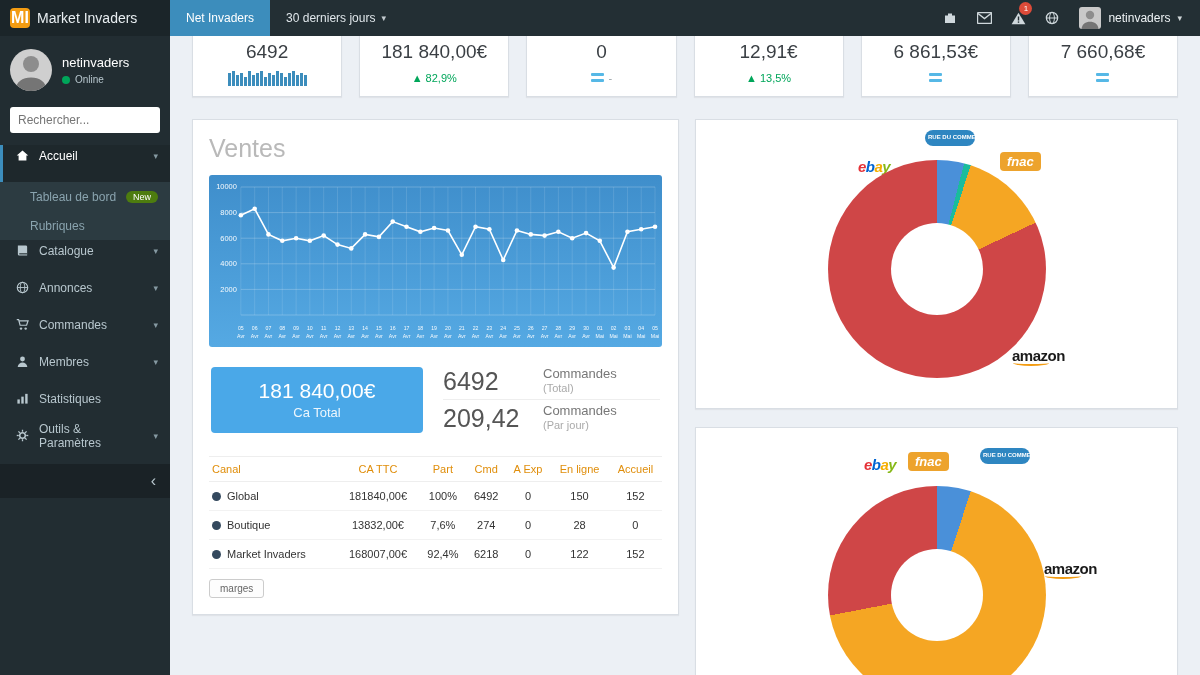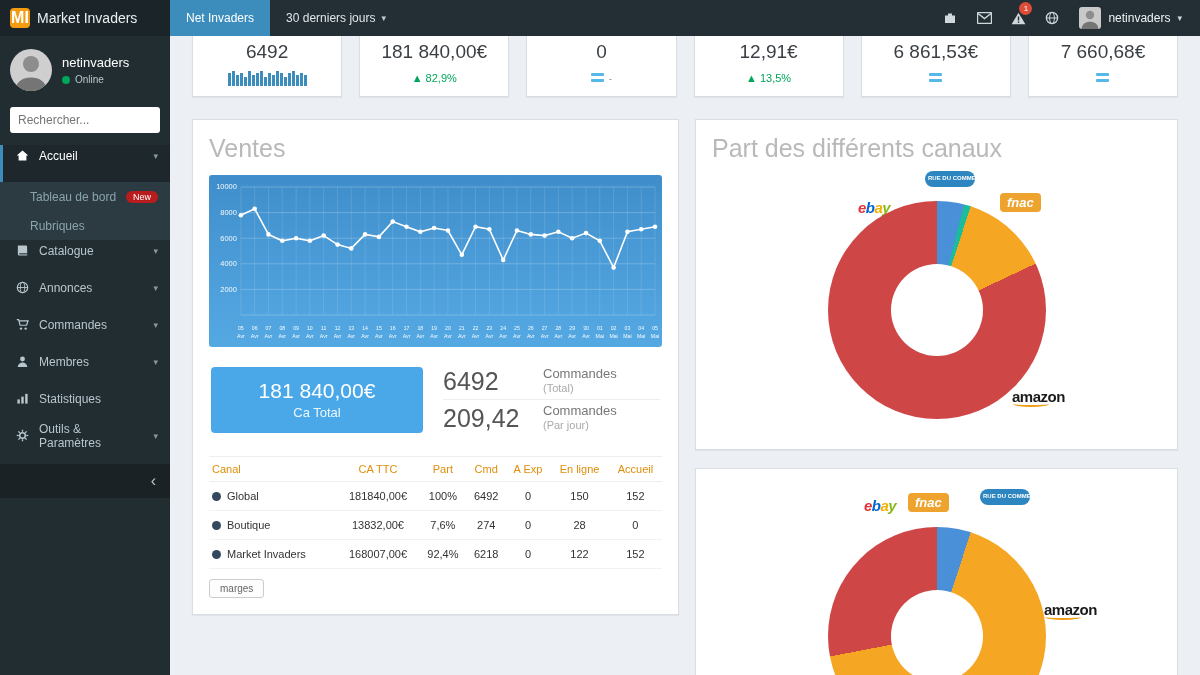--- a/index.html
+++ b/index.html
@@ -28,21 +28,21 @@
   .user-status { color:#b8c7ce; font-size:10px; display:flex; align-items:center; gap:5px; }
   .dot-green { width:8px; height:8px; border-radius:50%; background:#00a65a; display:inline-block; }
   .search-wrap { margin:6px 10px 12px; }
   .search-input { width:100%; height:26px; border:none; border-radius:3px; background:#fff; font-size:12px; padding:0 8px; color:#333; font-family:"Liberation Sans",sans-serif; }
   .menu-item { height:37px; display:flex; align-items:center; gap:10px; padding:0 12px 16px 13px; color:#b8c7ce; font-size:12px; border-left:3px solid transparent; cursor:pointer; }
   .menu-item.active { color:#fff; background:#1e282c; border-left-color:#3c8dbc; }
   .menu-item svg { flex:none; }
   .mi-caret { margin-left:auto; font-size:9px; color:#869aa3; }
   .submenu { background:#2c3b41; }
   .submenu-item { height:29px; display:flex; align-items:center; gap:6px; padding:0 12px 0 30px; color:#8aa4af; font-size:12px; cursor:pointer; }
-  .badge-new { margin-left:auto; background:#b91c1c; color:#fff; font-size:9px; padding:1px 7px; border-radius:8px; }
+  .badge-new { margin-left:auto; background:#4d7c0f; color:#fff; font-size:9px; padding:1px 7px; border-radius:8px; }
   .menu-footer { height:34px; background:#1a2226; display:flex; align-items:center; justify-content:flex-end; padding:0 14px; color:#b8c7ce; cursor:pointer; margin-top:2px; }
 
   
   .main { margin-left:170px; padding:16px 22px 0; }
   .stats-row { display:flex; gap:17px; margin-bottom:22px; }
   .stat-card { flex:1; background:#fff; border:1px solid #d9dee4; box-shadow:0 1px 1px rgba(0,0,0,.05); text-align:center; padding:9px 6px 10px; }
   .stat-title { font-size:10px; color:#3f4549; letter-spacing:.3px; margin-bottom:4px; font-weight:bold; }
   .stat-value { font-size:19px; color:#3a3f44; margin-bottom:6px; }
   .stat-ind { height:17px; display:flex; align-items:center; justify-content:center; gap:5px; }
   .trend-up { color:#00a65a; font-size:11px; display:flex; align-items:center; gap:3px; }
@@ -524,21 +524,20 @@
               <td class="num">152</td>
             </tr>
           </tbody>
         </table>
         <button class="marges-btn">marges</button>
       </div>
     </div>
 
     <div class="col-right">
       <div class="panel">
-        <div class="panel-title">Part des différents canaux</div>
         <div class="donut-wrap">
           <span class="mk-logo ebay-logo" style="left:146px;top:24px;"><span style="color:#e53238">e</span><span style="color:#0064d2">b</span><span style="color:#f5af02">a</span><span style="color:#86b817">y</span></span>
           <span class="mk-logo rdc-badge" style="left:213px;top:-4px;">RUE DU COMMERCE</span>
           <span class="mk-logo fnac-badge" style="left:288px;top:18px;">fnac</span>
           <span class="mk-logo amazon-logo" style="left:300px;top:213px;"><span>amazon</span><span class="smile"></span></span>
           <div class="donut" style="background: conic-gradient(rgb(74, 144, 217) 0%, rgb(74, 144, 217) 4%, rgb(26, 188, 156) 4%, rgb(26, 188, 156) 5%, rgb(245, 166, 35) 5%, rgb(245, 166, 35) 18%, rgb(207, 70, 71) 18%, rgb(207, 70, 71) 100%);">
             <div class="donut-hole"></div>
           </div>
         </div>
       </div>

